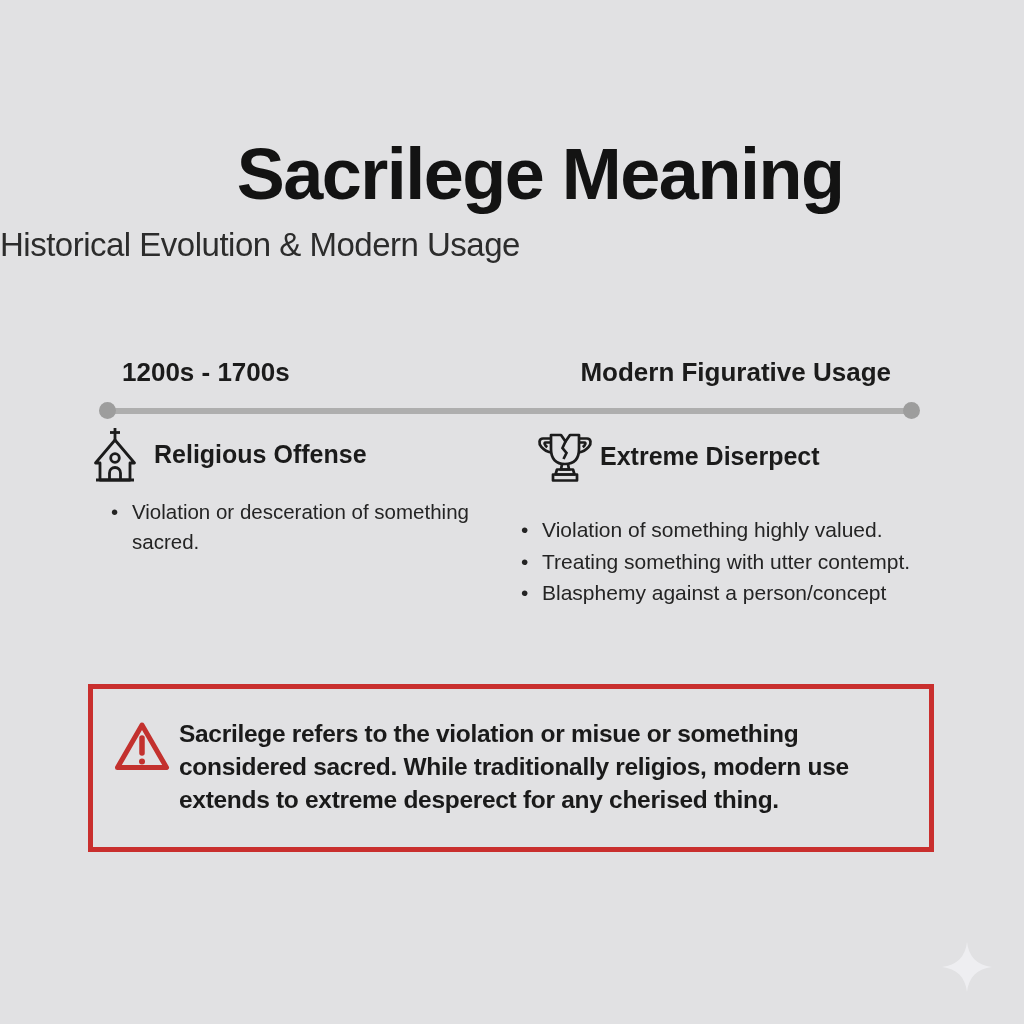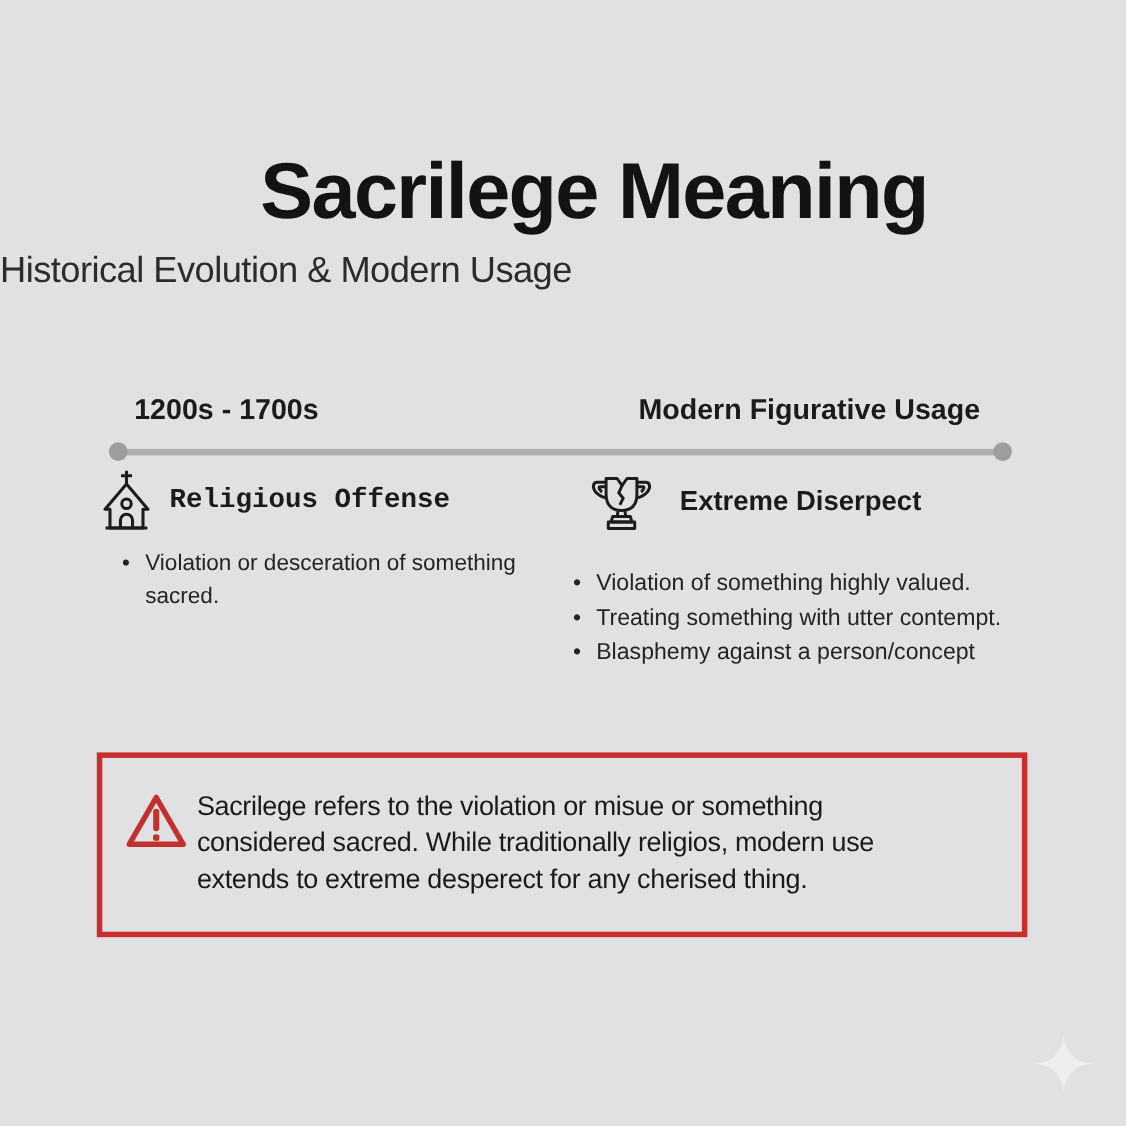--- a/index.html
+++ b/index.html
@@ -14,33 +14,33 @@
   .tl-label{position:absolute;top:359px;font-size:26px;font-weight:700;line-height:1;color:#1b1b1b;}
   .tl-label.left{left:122px;}
   .tl-label.right{right:133px;}
   .tl-line{position:absolute;left:107px;top:408px;width:804px;height:6px;background:#aeaeae;}
   .tl-dot{position:absolute;top:402px;width:17px;height:17px;border-radius:50%;background:#9d9d9d;}
   .tl-dot.left{left:99px;}
   .tl-dot.right{left:903px;}
 
   .col-head{position:absolute;display:flex;align-items:center;}
   .col-head .label{font-size:25px;font-weight:700;color:#1b1b1b;white-space:nowrap;}
-  .hist-head{left:92px;top:426px;gap:16px;font-family:Liberation Mono, monospace;}
-  .mod-head{left:536px;top:430px;gap:24px;}
+  .hist-head{left:92px;top:426px;gap:16px;}
+  .mod-head{left:536px;top:430px;gap:6px;}
 
   .bullets{position:absolute;margin:0;padding:0;list-style:none;color:#242424;}
   .bullets li{position:relative;padding-left:22px;}
   .bullets li::before{content:"\2022";position:absolute;left:1px;}
   .hist-bullets{left:110px;top:497px;width:378px;font-size:20.5px;line-height:30px;}
   .mod-bullets{left:520px;top:514px;width:440px;font-size:21px;line-height:31.5px;}
 
   .summary{position:absolute;left:88px;top:684px;width:846px;height:168px;
            border:5px solid #c92f2e;box-sizing:border-box;}
   .summary .warn{position:absolute;left:21px;top:31px;}
-  .summary .sum-text{position:absolute;left:86px;top:28px;font-size:24.5px;font-weight:400;
+  .summary .sum-text{position:absolute;left:86px;top:28px;font-size:24.5px;font-weight:700;
                      line-height:33px;letter-spacing:-0.3px;color:#1a1a1a;white-space:nowrap;}
 
   .sparkle{position:absolute;left:942px;top:942px;}
 
   svg{display:block;}
 </style>
 </head>
 <body>
 
 <div class="canvas">

